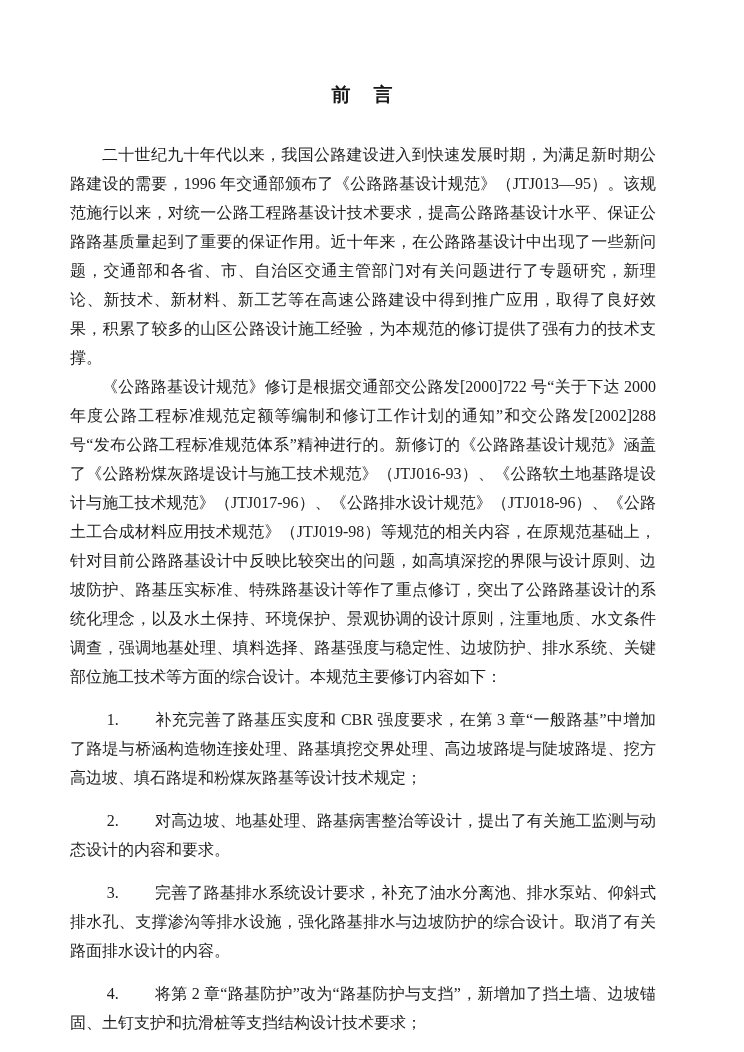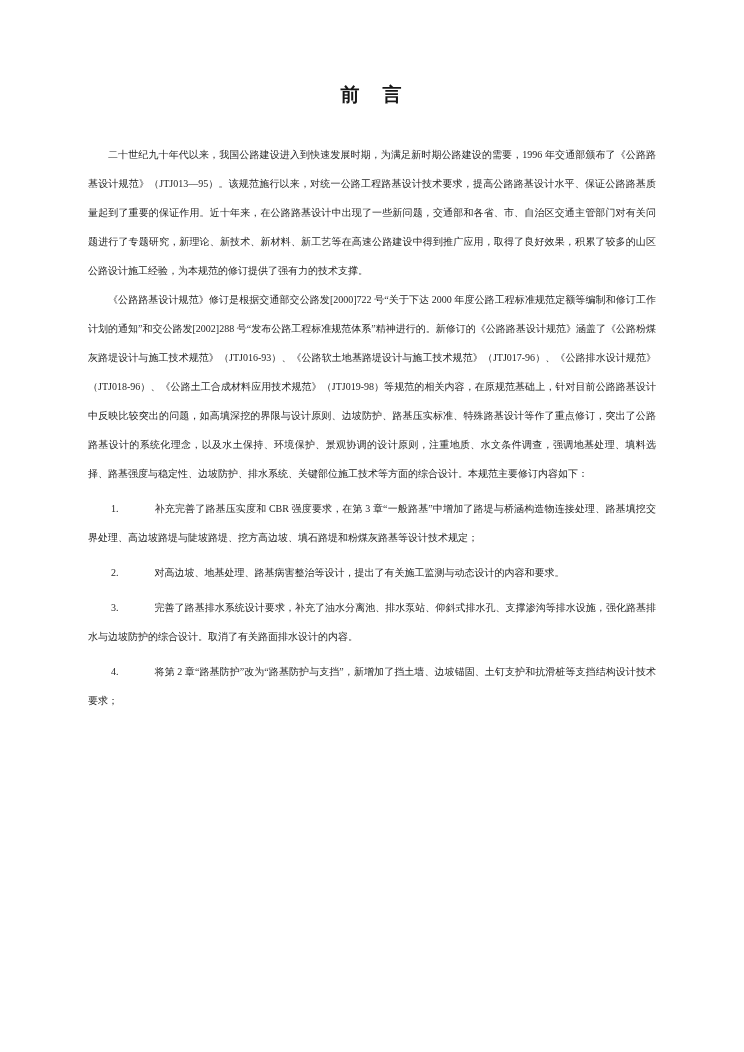--- a/index.html
+++ b/index.html
@@ -10,45 +10,45 @@
   body {
     width: 744px;
     height: 1052px;
     font-family: "Liberation Serif", "DejaVu Serif", serif;
     color: #1e1e1e;
   }
   .page {
     box-sizing: border-box;
     width: 744px;
     height: 1052px;
-    padding: 82px 88px 40px 88px;
+    padding: 82px 88px 40px 70px;
     background: #ffffff;
     overflow: hidden;
   }
   .doc-title {
     margin: 0 0 32px 0;
     text-align: center;
     font-size: 19px;
     font-weight: bold;
     letter-spacing: 2px;
     color: #161616;
   }
   .doc-body {
-    font-size: 10px;
+    font-size: 16px;
     line-height: 29px;
   }
   .para {
     margin: 0;
     text-indent: 2em;
     text-align: justify;
     text-justify: inter-ideograph;
     word-break: break-all;
   }
   .para.list {
-    margin-top: 6px;
+    margin-top: 14px;
     text-indent: 2.3em;
   }
   .num {
     margin-right: 36px;
   }
 </style>
 </head>
 <body>
 
 <div class="page">

